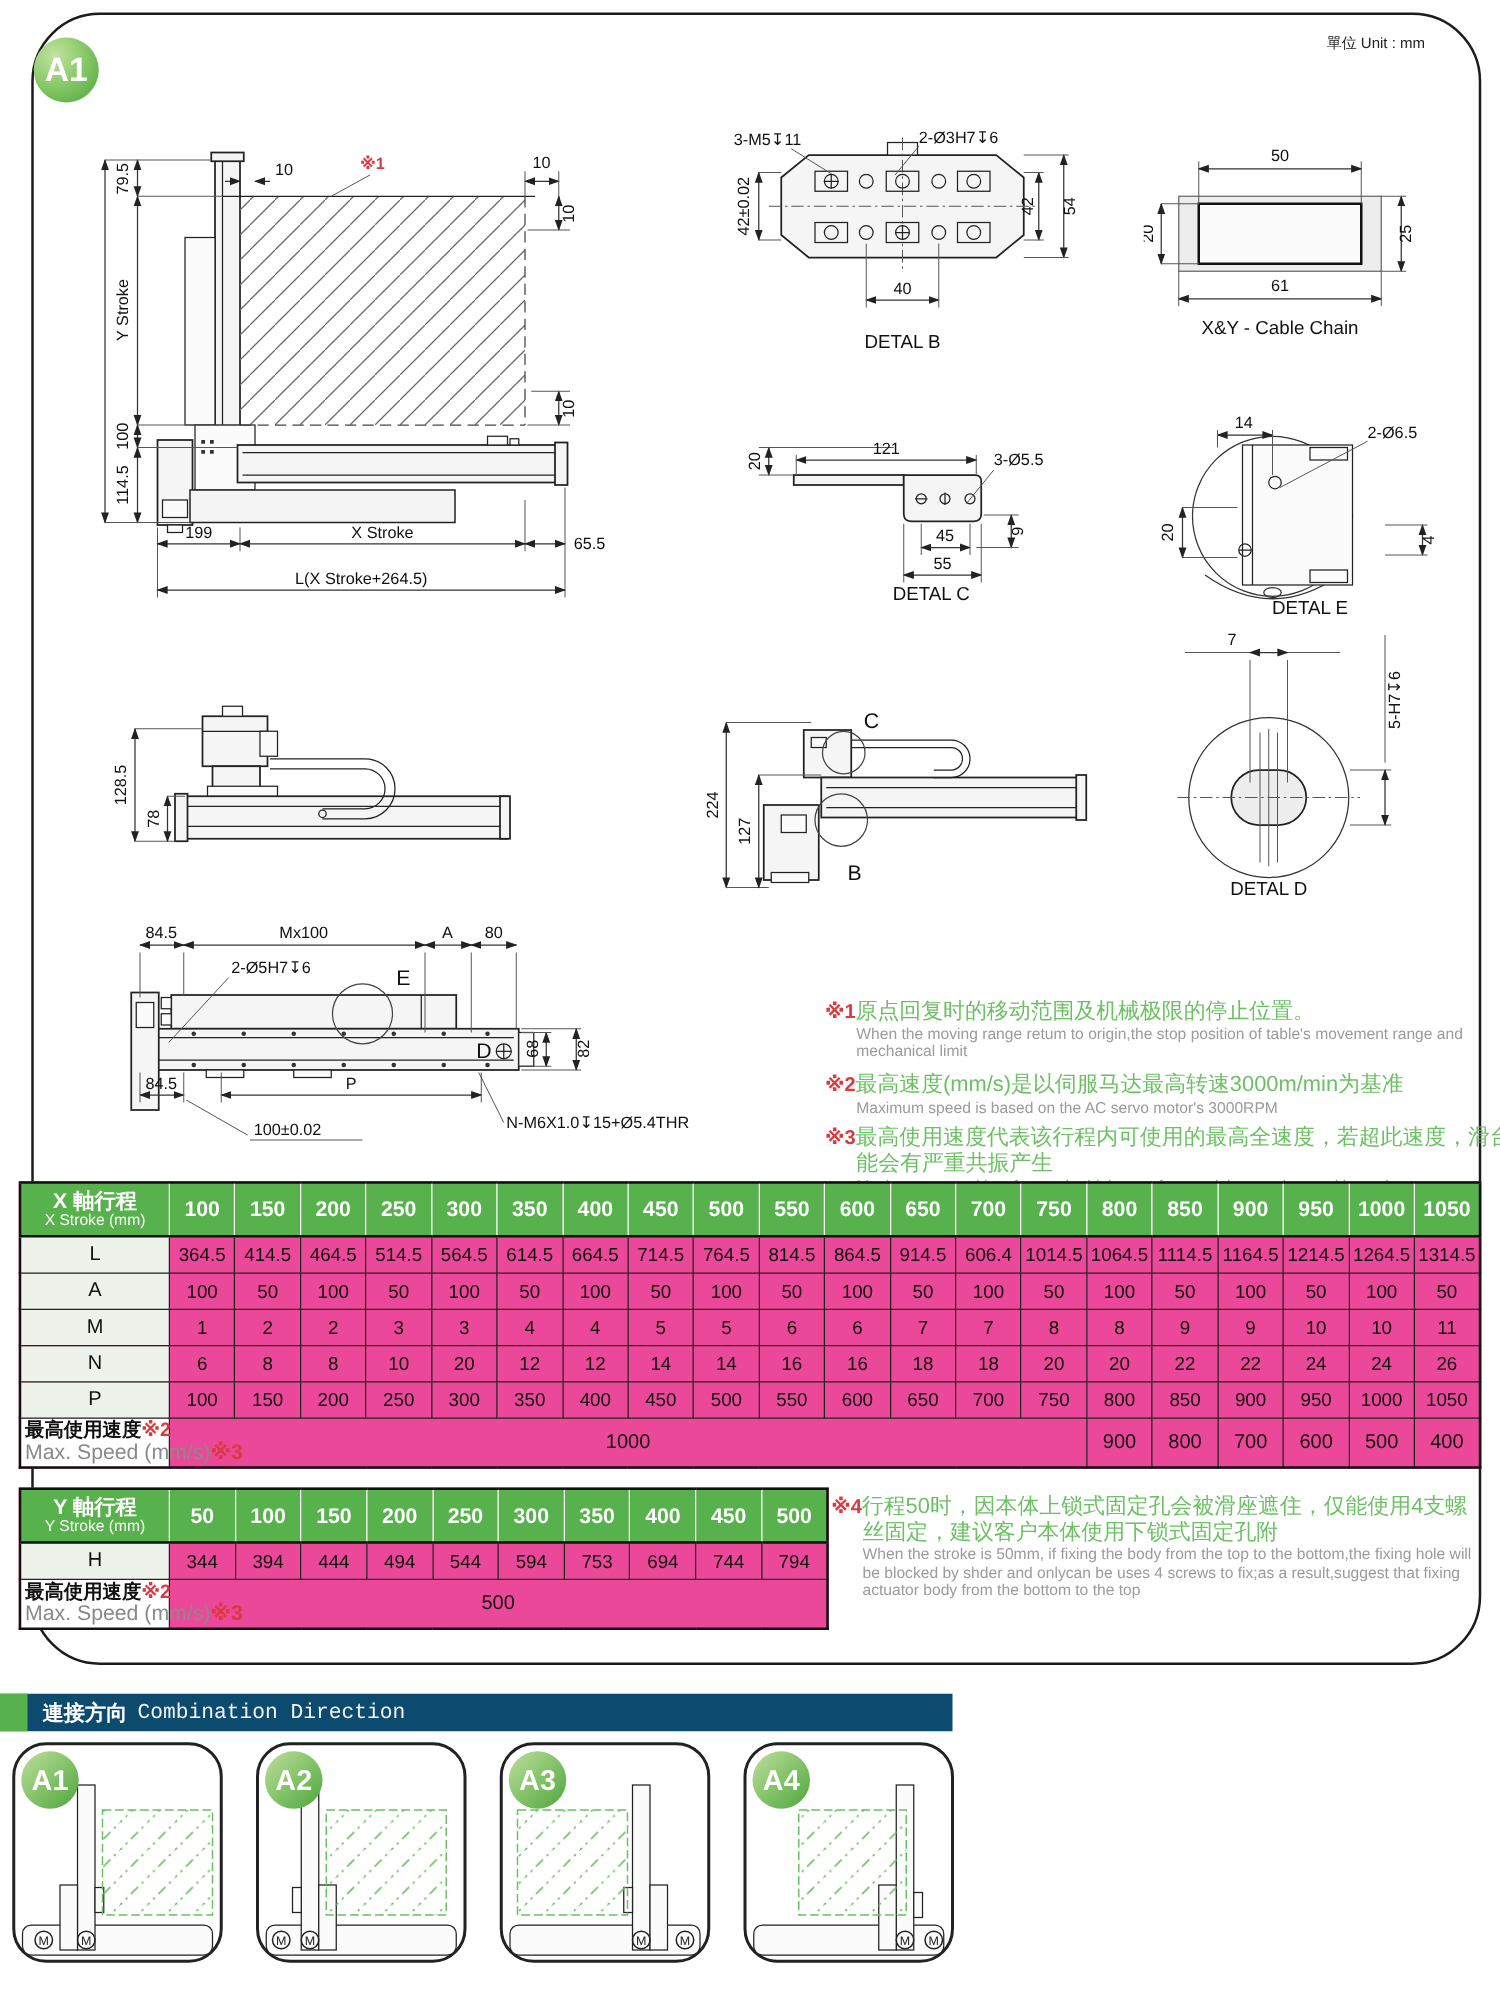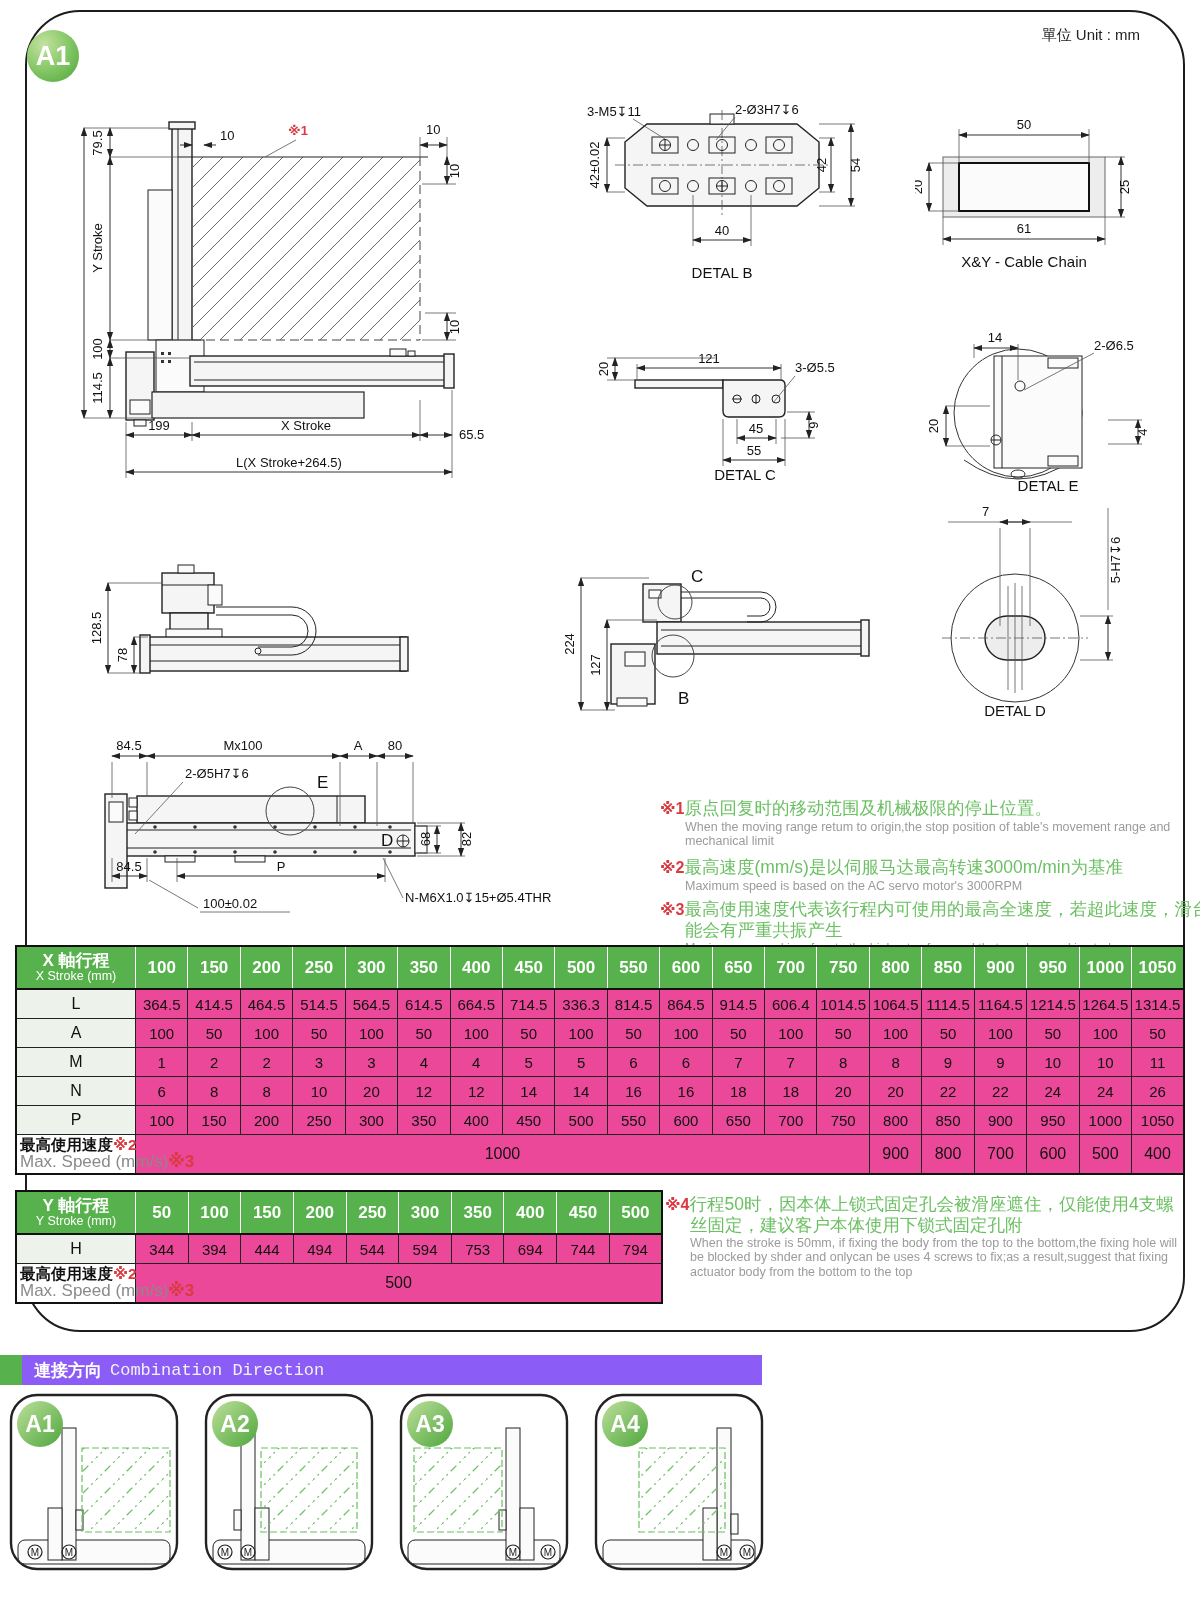--- a/index.html
+++ b/index.html
@@ -1,21 +1,21 @@
 <!DOCTYPE html>
 <html><head>
 <meta charset="utf-8">
 <style>
   html,body{margin:0;padding:0;background:#fff;}
   body{width:1200px;height:1597px;position:relative;font-family:"Liberation Sans","DejaVu Sans",sans-serif;color:#111;}
   .abs{position:absolute;}
 
   
   .frame{left:25px;top:10px;width:1156px;height:1318px;border:2.5px solid #1c1c1c;border-radius:55px;}
-  .unit-label{right:60px;top:26px;font-size:15px;color:#222;}
+  .unit-label{right:60px;top:26px;font-size:12px;color:#222;}
   .badge{left:27px;top:30px;width:52px;height:52px;border-radius:50%;
     background:radial-gradient(circle at 32% 28%, #c3e2a0, #8bca6b 45%, #56ab42 90%);
     color:#fff;font-size:27px;font-weight:bold;display:flex;align-items:center;justify-content:center;}
 
   
   svg text{font-family:"Liberation Sans","DejaVu Sans",sans-serif;}
   .dt{font-size:13px;fill:#111;}
   .dtt{font-size:15px;fill:#111;}
   .big{font-size:17px;fill:#111;}
   .red{fill:#d93a3f;font-weight:bold;}
@@ -51,21 +51,21 @@
   .se{font-size:17px;color:#8a8a8a;white-space:nowrap;}
   .sz .ref,.se .ref{color:#d93a3f;font-weight:bold;}
   .x-table-pos{left:15px;top:945px;width:1170px;}
   .y-table-pos{left:15px;top:1190px;width:784px;}
   .x-table-pos table{width:1170px;}
   .y-table-pos table{width:648px;}
 
   .note4{left:665px;top:1194px;width:520px;}
 
   
-  .comb-bar{left:0;top:1355px;width:762px;height:30px;background:#8b5cf6;display:flex;align-items:center;}
+  .comb-bar{left:0;top:1355px;width:762px;height:30px;background:#0c4a6e;display:flex;align-items:center;}
   .comb-green{width:22px;height:30px;background:#57b14c;margin-right:12px;flex:none;}
   .comb-zh{color:#fff;font-size:17px;font-weight:bold;margin-right:8px;white-space:nowrap;}
   .comb-en{color:#f2f2f2;font-size:17px;font-family:"Liberation Mono","DejaVu Sans Mono",monospace;white-space:nowrap;}
 
   .panel{top:1392px;width:172px;height:182px;}
 </style>
 </head>
 <body>
 
 <svg width="0" height="0" style="position:absolute">
@@ -518,21 +518,21 @@
         <tr>
           <td class="rowlabel">L</td>
           <td>364.5</td>
           <td>414.5</td>
           <td>464.5</td>
           <td>514.5</td>
           <td>564.5</td>
           <td>614.5</td>
           <td>664.5</td>
           <td>714.5</td>
-          <td>336.3</td>
+          <td>764.5</td>
           <td>814.5</td>
           <td>864.5</td>
           <td>914.5</td>
           <td>606.4</td>
           <td>1014.5</td>
           <td>1064.5</td>
           <td>1114.5</td>
           <td>1164.5</td>
           <td>1214.5</td>
           <td>1264.5</td>

